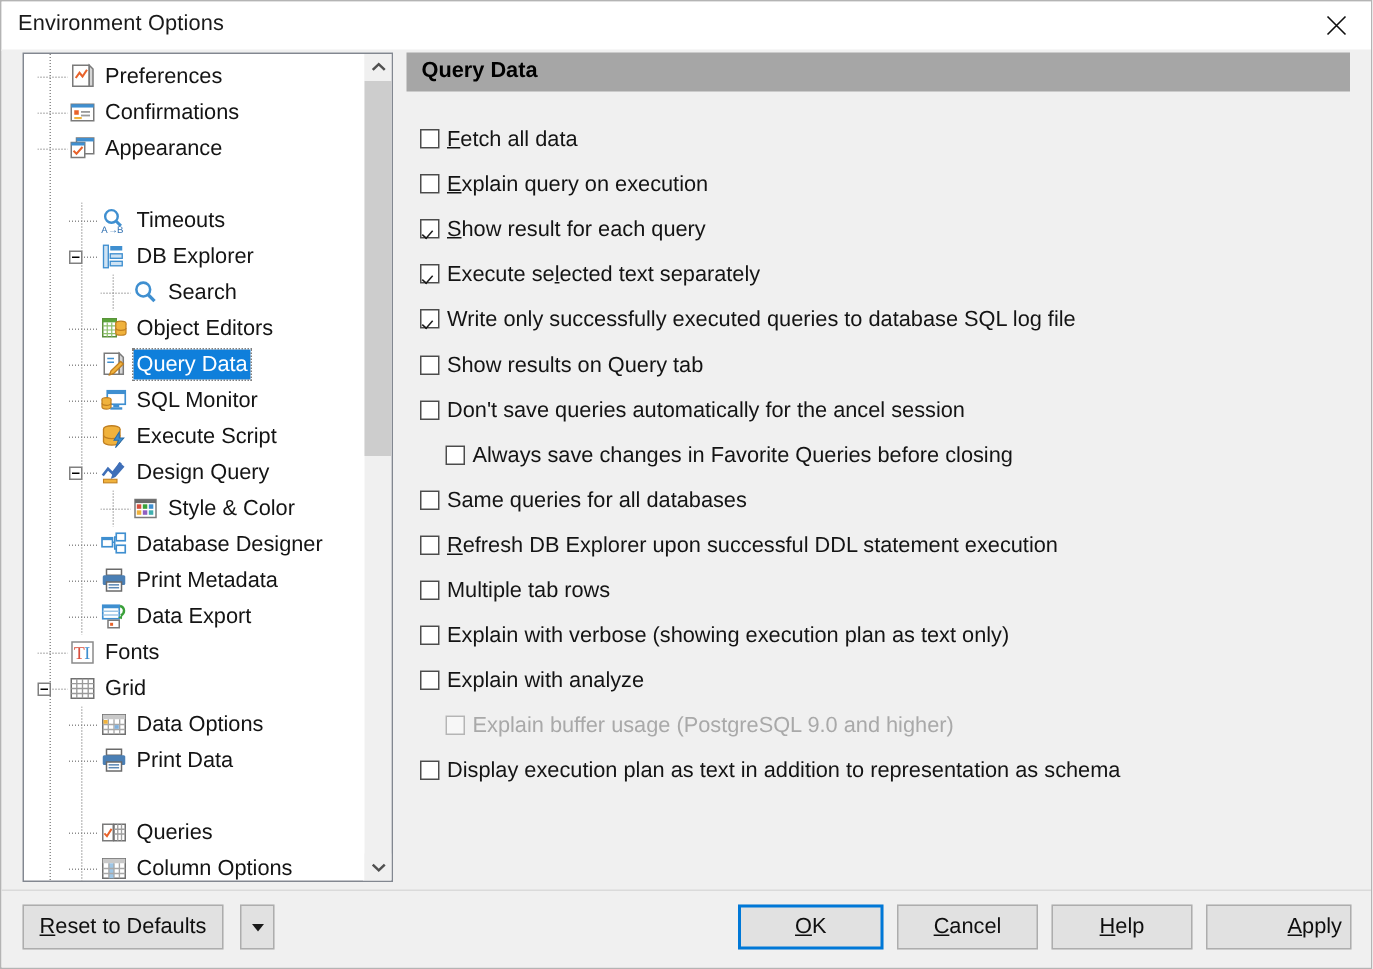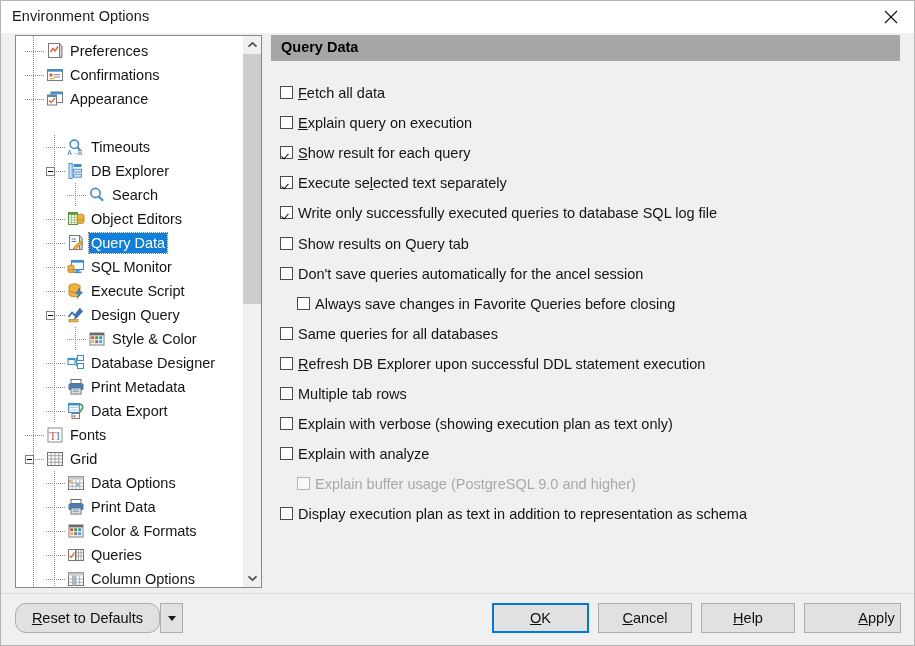--- a/index.html
+++ b/index.html
@@ -214,21 +214,21 @@
     color: #0f0f0f;
     cursor: default;
     height: 30px;
     top: 9px;
     user-select: none;
   }
   .btn.default {
     border: 2px solid #0078d7;
   }
   #reset-main {
-    left: 14px; width: 145px; border-radius: 11px;
+    left: 14px; width: 134px;
   }
   #reset-arrow {
     left: 159px; width: 23px;
   }
   #reset-arrow .tri {
     width: 0; height: 0;
     border-left: 4px solid transparent;
     border-right: 4px solid transparent;
     border-top: 5px solid #1a1a1a;
   }
@@ -502,36 +502,20 @@
             <span class="tree-icon" style="left:51px;">
               <svg width="18" height="18" viewBox="0 0 18 18">
                 <rect x="4" y="1.5" width="10" height="4" fill="#fff" stroke="#6a6a6a"></rect>
                 <rect x="1.5" y="5.5" width="15" height="6.5" rx="1" fill="#4a7fb5"></rect>
                 <rect x="4" y="10" width="10" height="6" fill="#fff" stroke="#6a6a6a"></rect>
                 <rect x="5.4" y="11.4" width="7" height="1" fill="#5a87b5"></rect>
                 <rect x="5.4" y="13.3" width="7" height="1" fill="#5a87b5"></rect>
               </svg>
             </span>
             <span class="lbl" style="left:73px;">Print Data</span>
-          </div>
-          <div class="tree-row" style="position:absolute; left:0; top:483px; width:226px;">
-            <div class="dot-h" style="left:30px; top:12px; width:20px;"></div>
-            <span class="tree-icon" style="left:51px;">
-              <svg width="18" height="18" viewBox="0 0 18 18">
-                <rect x="2" y="3" width="14" height="12" fill="#fff" stroke="#7a7a7a"></rect>
-                <rect x="2" y="3" width="14" height="2.4" fill="#6a6a6a"></rect>
-                <rect x="3.2" y="6.2" width="3" height="3" fill="#d94f3d"></rect>
-                <rect x="7.2" y="6.2" width="3" height="3" fill="#3aa03a"></rect>
-                <rect x="11.2" y="6.2" width="3" height="3" fill="#3f8fd0"></rect>
-                <rect x="3.2" y="10.2" width="3" height="3" fill="#f0b23c"></rect>
-                <rect x="7.2" y="10.2" width="3" height="3" fill="#8f5fc0"></rect>
-                <rect x="11.2" y="10.2" width="3" height="3" fill="#40b0b0"></rect>
-              </svg>
-            </span>
-            <span class="lbl" style="left:73px;">Color &amp; Formats</span>
           </div>
           <div class="tree-row" style="position:absolute; left:0; top:507px; width:226px;">
             <div class="dot-h" style="left:30px; top:12px; width:20px;"></div>
             <span class="tree-icon" style="left:51px;">
               <svg width="18" height="18" viewBox="0 0 18 18">
                 <rect x="1.5" y="3.5" width="7" height="11" fill="#fff" stroke="#7a7a7a"></rect>
                 <path d="M2.6 9.6 L4.3 11.4 L7.4 6.6" stroke="#e8622a" stroke-width="1.3" fill="none"></path>
                 <rect x="9" y="3.5" width="7.5" height="11" fill="#fff" stroke="#707070"></rect>
                 <path d="M9 6.8 H16.5 M9 10 H16.5 M11.5 3.5 V14.5 M14 3.5 V14.5" stroke="#a0a0a0" stroke-width="0.9"></path>
               </svg>

